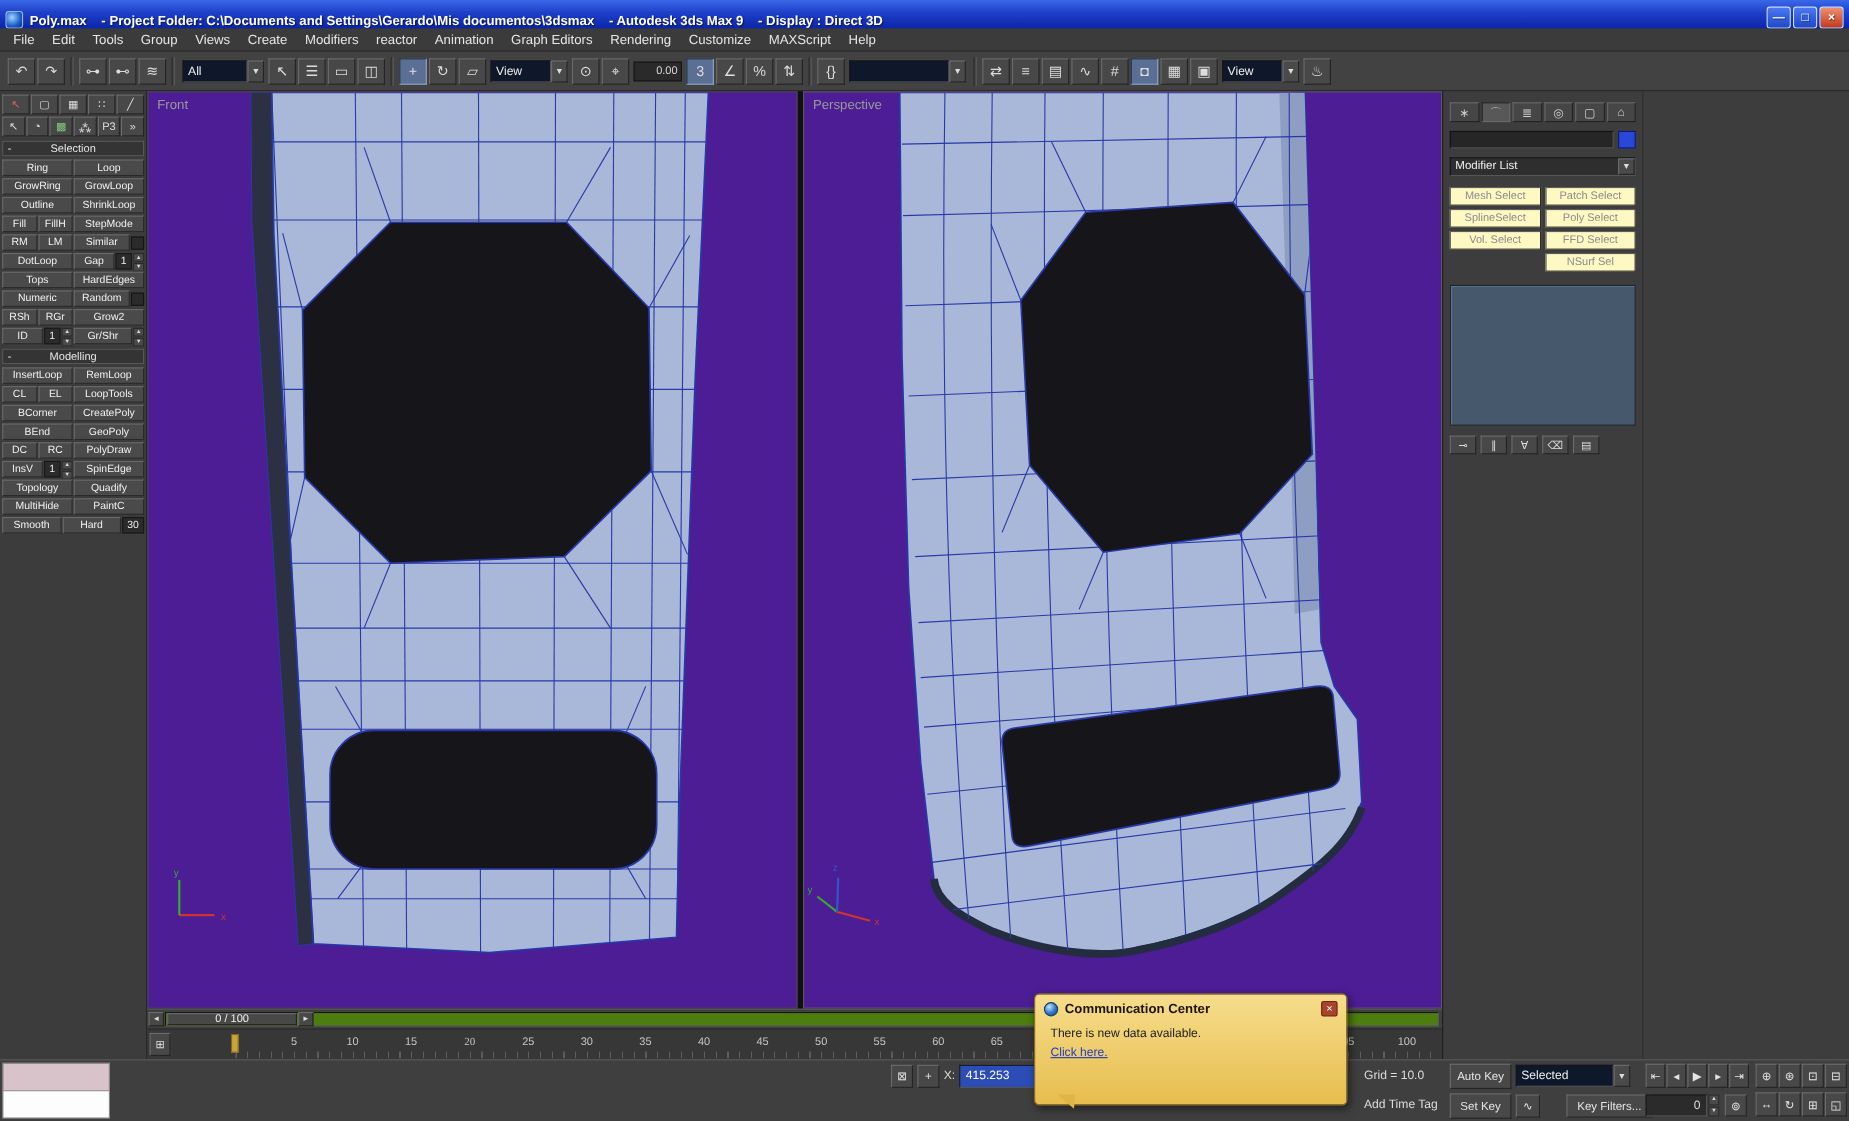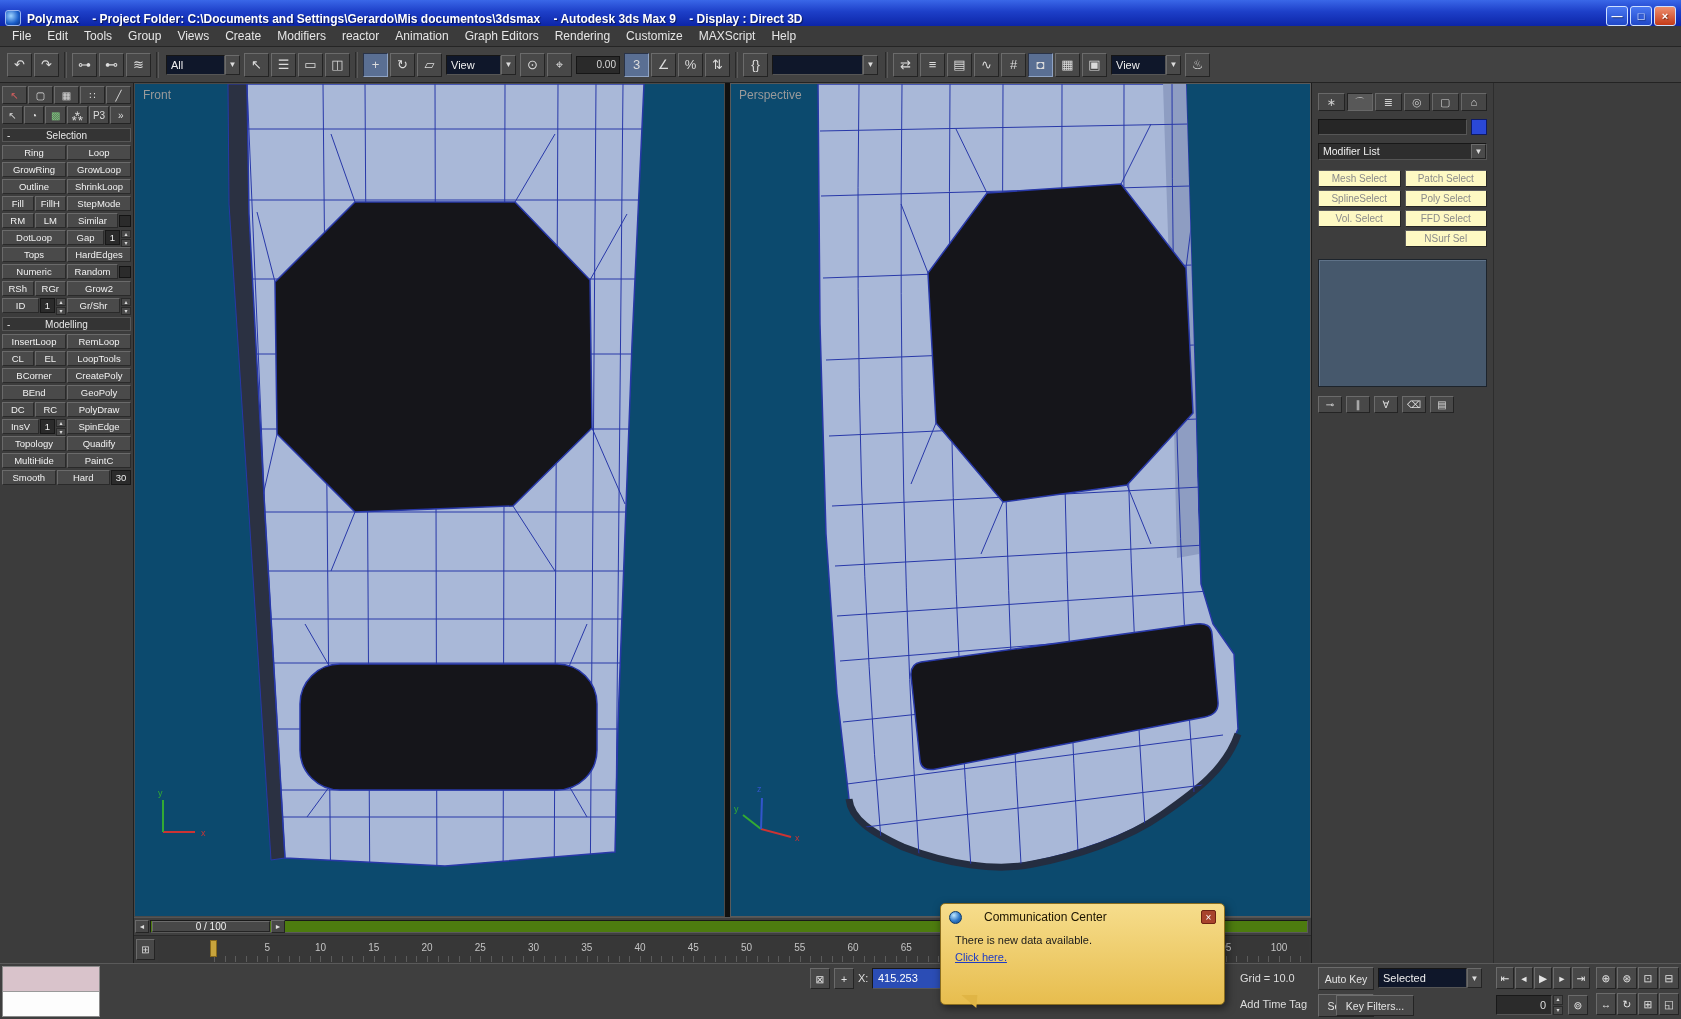--- a/index.html
+++ b/index.html
@@ -55,21 +55,21 @@
   .lp-btn{flex:1;min-width:0;background:#4a4a4a;border:1px solid;border-color:#6a6a6a #2a2a2a #2a2a2a #6a6a6a;color:#f2f2f2;
     font-size:9.5px;text-align:center;line-height:13px;white-space:nowrap;overflow:hidden}
   .lp-val{width:15px;background:#2b2b2b;border:1px solid #181818;color:#eee;font-size:9.5px;text-align:center;line-height:13px}
   .lp-spin{width:10px;display:flex;flex-direction:column;gap:1px}
   .lp-spin i{font-style:normal;flex:1;font-size:6px;line-height:6px;background:#4a4a4a;border:1px solid #2a2a2a;text-align:center;color:#ddd}
   .lp-chk{width:12px;height:12px;align-self:center;background:#2b2b2b;border:1px solid #141414}
 
   
   .center{position:absolute;left:134px;top:83px;width:1177px;bottom:56px;background:#3a3a3a}
   .vparea{position:relative;height:834px;background:#101010}
-  .vp{position:absolute;top:0;height:834px;background:#0c4a6e;overflow:hidden}
+  .vp{position:absolute;top:0;height:834px;background:#4c1d95;overflow:hidden}
   .vp-front{left:0;width:591px;border:1px solid #4a4a4a}
   .vp-persp{left:596px;width:581px;border:1px solid #5a5a5a}
   .vp svg{position:absolute;left:0;top:0}
   .vp-label{position:absolute;top:4px;left:8px;color:#9a9a9a;font-size:12px;z-index:5}
 
   
   .timeslider{position:absolute;left:0;top:834px;width:100%;height:18px;background:#3f3f3f;border-top:1px solid #555}
   .ts-arrow{position:absolute;top:2px;width:14px;height:13px;display:flex;align-items:center;justify-content:center;font-size:7px;color:#ddd}
   .ts-track{position:absolute;left:16px;right:3px;top:2px;bottom:2px}
   .ts-thumb{position:absolute;left:1px;top:0;width:118px;height:11px;text-align:center;font-size:10px;line-height:10px;color:#f0f0f0}
@@ -118,21 +118,21 @@
   .ssdd{position:absolute;display:flex;align-items:stretch;height:20px}
 
   
   .popup{position:absolute;left:940px;top:903px;width:285px;height:102px;z-index:200;padding:6px 8px;
     background:linear-gradient(#f6dd8c,#e7bd4e);border:1px solid #8a6d1f;border-radius:5px;
     box-shadow:2px 3px 8px rgba(0,0,0,.5);color:#1c1400;font-size:11px}
   .popup::after{content:"";position:absolute;left:26px;bottom:-12px;border:8px solid transparent;border-top:13px solid #e0b545;transform:skewX(28deg)}
   .popup-head{display:flex;align-items:center}
   .popup-icon{width:13px;height:13px;border-radius:50%;display:inline-block;border:1px solid #0d3a6b;
     background:radial-gradient(circle at 35% 30%,#bfe8ff,#2f78c8 55%,#134a86)}
-  .popup-title{font-weight:normal;font-size:12px;margin-left:22px;flex:1}
+  .popup-title{font-weight:bold;font-size:12px;margin-left:6px;flex:1}
   .popup-close{width:15px;height:14px;background:#a8432c;color:#fff;text-align:center;line-height:13px;font-size:10px;
     border:1px solid #6e2313;border-radius:2px}
   .popup-body{margin:10px 0 5px 6px;color:#1a1a1a}
   .popup-link{color:#1f3bc4;text-decoration:underline;margin-left:6px;cursor:pointer;display:inline-block}
 </style>
 </head>
 <body>
 
 <div class="titlebar">
   <span class="appicon"></span>
@@ -474,21 +474,21 @@
     <div class="ts-arrow raised" style="left:137px">►</div>
   </div>
 
   <div class="ruler">
     <div class="ruler-capbtn raised">⊞</div>
     <div class="ruler-strip">
       <div class="frame-marker"></div>
     <span class="tickl" style="left: 109.25px;">5</span>
         <span class="tickl" style="left: 162.5px;">10</span>
         <span class="tickl" style="left: 215.75px;">15</span>
-        <span class="tickl" style="left: 269px;">20</span>
+        <span class="tickl" style="left: 269px; font-family: Liberation Serif, serif;">20</span>
         <span class="tickl" style="left: 322.25px;">25</span>
         <span class="tickl" style="left: 375.5px;">30</span>
         <span class="tickl" style="left: 428.75px;">35</span>
         <span class="tickl" style="left: 482px;">40</span>
         <span class="tickl" style="left: 535.25px;">45</span>
         <span class="tickl" style="left: 588.5px;">50</span>
         <span class="tickl" style="left: 641.75px;">55</span>
         <span class="tickl" style="left: 695px;">60</span>
         <span class="tickl" style="left: 748.25px;">65</span>
         <span class="tickl" style="left: 801.5px;">70</span>
@@ -584,21 +584,21 @@
 
   <span class="slabel" style="left:1240px;top:30px">Add Time Tag</span>
 
   <div class="sbtn" style="left:1318px;top:3px;width:56px;height:23px">Auto Key</div>
   <div class="ssdd" style="left:1378px;top:4px;width:104px">
     <span class="ddval">Selected</span>
     <span class="ddarrow">▼</span>
   </div>
   <div class="sbtn" style="left:1318px;top:30px;width:56px;height:23px">Set Key</div>
   <div class="sbtn" style="left:1378px;top:31px;width:22px;height:21px">∿</div>
-  <div class="sbtn" style="left:1336px;top:31px;width:78px;height:21px">Key Filters...</div>
+  <div class="sbtn" style="left:1424px;top:31px;width:78px;height:21px">Key Filters...</div>
 
   <div class="rh">
     
   <div class="sbtn pb" style="left: 1496px; top: 3px; width: 18px; height: 22px;">⇤</div><div class="sbtn pb" style="left: 1515px; top: 3px; width: 18px; height: 22px;">◂</div><div class="sbtn pb" style="left: 1534px; top: 3px; width: 18px; height: 22px;">▶</div><div class="sbtn pb" style="left: 1553px; top: 3px; width: 18px; height: 22px;">▸</div><div class="sbtn pb" style="left: 1572px; top: 3px; width: 18px; height: 22px;">⇥</div></div>
 
   <div class="fld" style="left:1496px;top:31px;width:56px;height:20px;text-align:right">0</div>
   <span class="lp-spin" style="position:absolute;left:1553px;top:31px;height:20px">
       <i>▴</i>
       <i>▾</i>
     </span>

